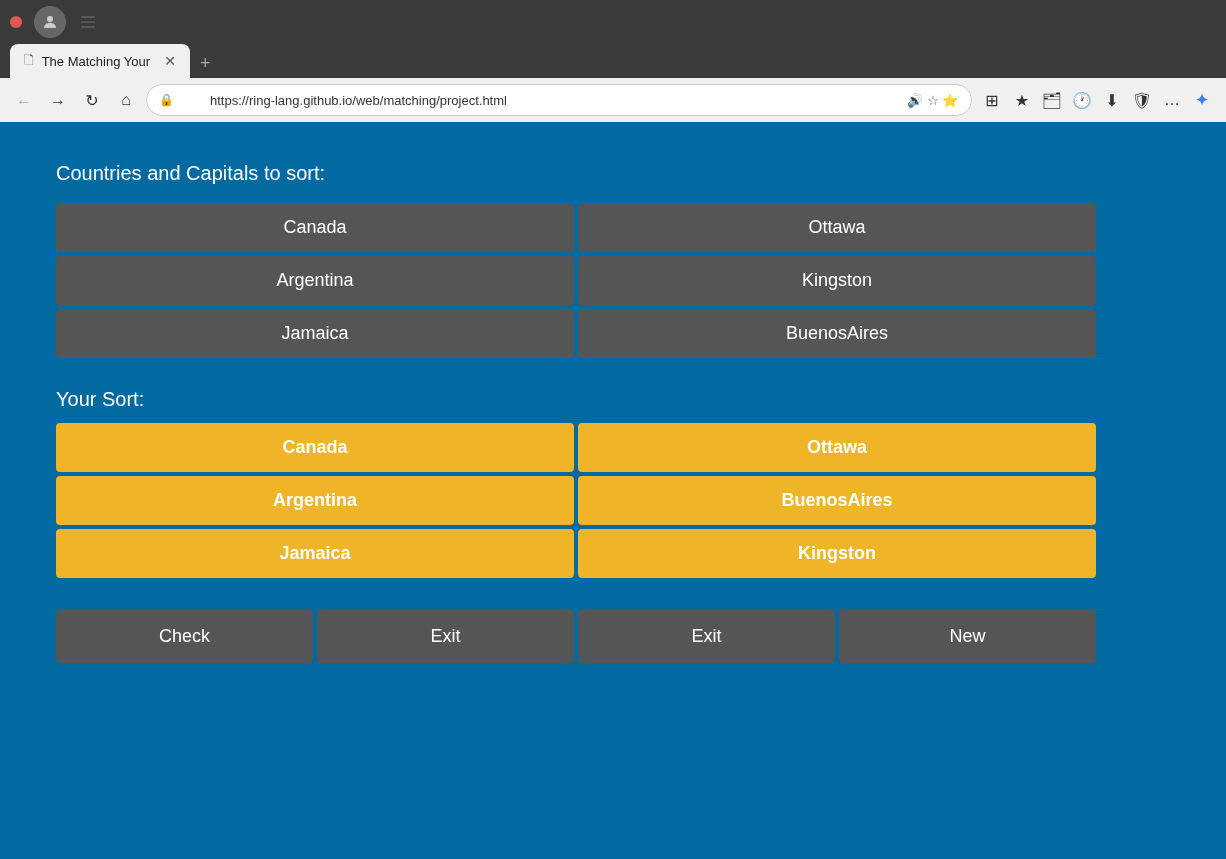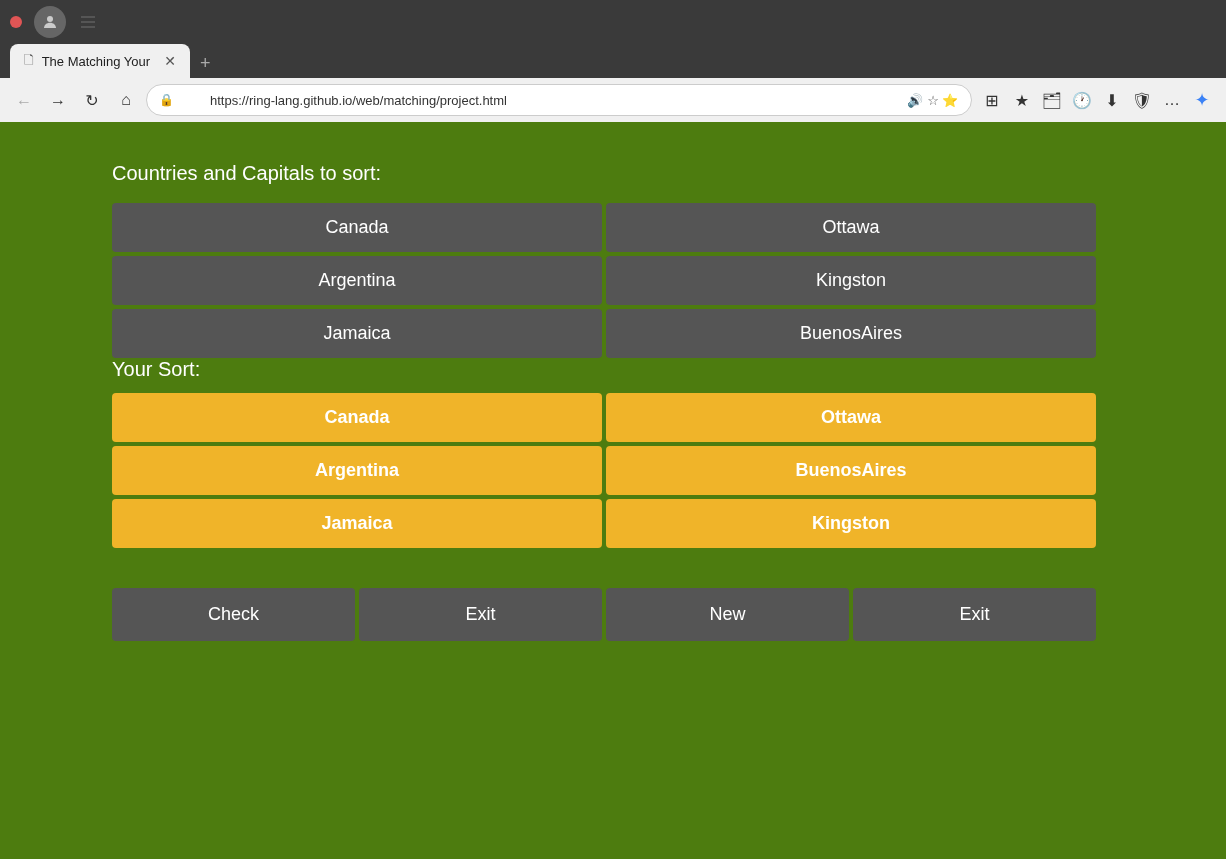--- a/index.html
+++ b/index.html
@@ -142,36 +142,37 @@
       font-size: 13px;
     }
 
     .nav-right-icons {
       display: flex;
       gap: 2px;
     }
 
     
     .page-content {
-      background: #4d7c0f;
-      padding: 40px 130px 40px 112px;
+      background: #0369a1;
+      padding: 40px 130px 40px 56px;
       min-height: calc(859px - 122px);
     }
 
     .section-label {
       font-size: 20px;
       color: #fff;
       margin-bottom: 18px;
       font-weight: normal;
     }
 
     .grid-table {
       display: grid;
       grid-template-columns: 1fr 1fr;
       gap: 4px;
+      margin-bottom: 30px;
       width: 100%;
     }
 
     .grid-cell {
       background: #555;
       color: #fff;
       text-align: center;
       padding: 14px 10px;
       font-size: 18px;
       border-radius: 4px;
@@ -187,21 +188,21 @@
     .your-sort-label {
       font-size: 20px;
       color: #fff;
       margin-bottom: 12px;
       font-weight: normal;
     }
 
     .btn-row {
       display: flex;
       gap: 4px;
-      margin-top: 40px;
+      margin-top: 32px;
     }
 
     .action-btn {
       flex: 1;
       padding: 16px 10px;
       font-size: 18px;
       color: #fff;
       background: #555;
       border: none;
       border-radius: 4px;
@@ -313,17 +314,17 @@
       <div class="grid-cell yellow">BuenosAires</div>
 
       <div class="grid-cell yellow">Jamaica</div>
       <div class="grid-cell yellow">Kingston</div>
     </div>
   </div>
 
   <div class="btn-row">
     <button class="action-btn">Check</button>
     <button class="action-btn">Exit</button>
+    <button class="action-btn">Exit</button>
     <button class="action-btn">New</button>
-    <button class="action-btn">Exit</button>
   </div>
 
 </div>
 
 </body></html>

